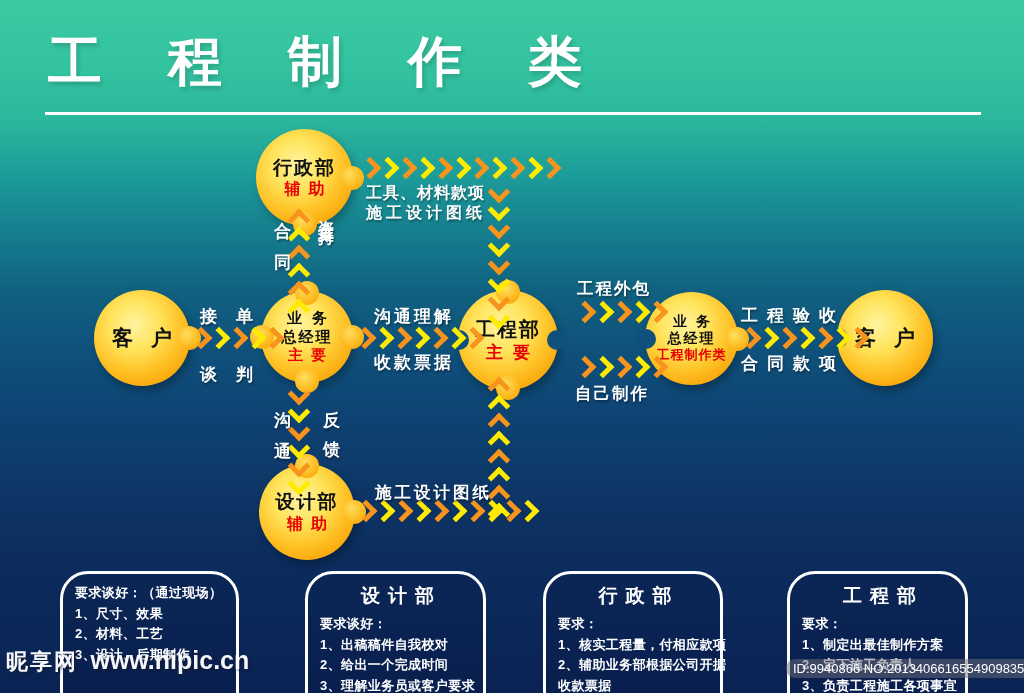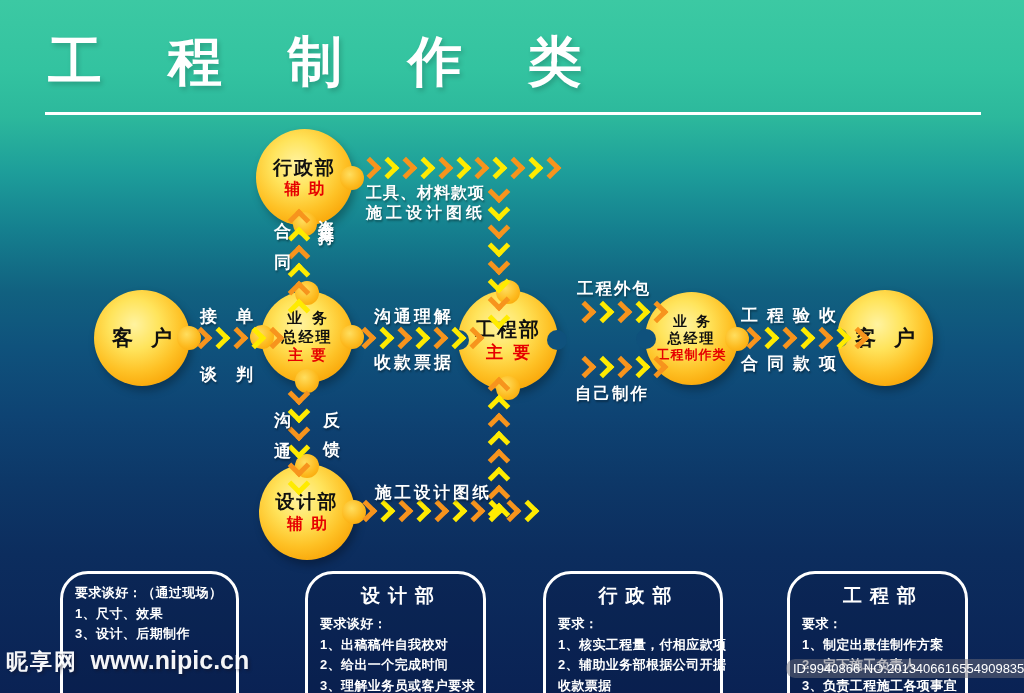--- a/index.html
+++ b/index.html
@@ -257,20 +257,21 @@
 
   <div class="lbl" style="left:577px;top:278px;font-size:16.5px;letter-spacing:2px;">工程外包</div>
   <div class="lbl" style="left:575px;top:383px;font-size:16.5px;letter-spacing:2px;">自己制作</div>
 
   <div class="lbl" style="left:741px;top:304px;font-size:17px;letter-spacing:9px;">工程验收</div>
   <div class="lbl" style="left:741px;top:352px;font-size:17px;letter-spacing:9px;">合同款项</div>
 
   <div class="ibox" style="left:60px;width:179px;">
     <div class="bl">要求谈好：（通过现场）</div>
     <div class="bl">1、尺寸、效果</div>
+    <div class="bl">2、材料、工艺</div>
     <div class="bl">3、设计、后期制作</div>
 
   </div>
 
   <div class="ibox" style="left:305px;width:181px;">
     <div class="bt">设计部</div>
     <div class="bl">要求谈好：</div>
     <div class="bl">1、出稿稿件自我校对</div>
     <div class="bl">2、给出一个完成时间</div>
     <div class="bl">3、理解业务员或客户要求</div>

